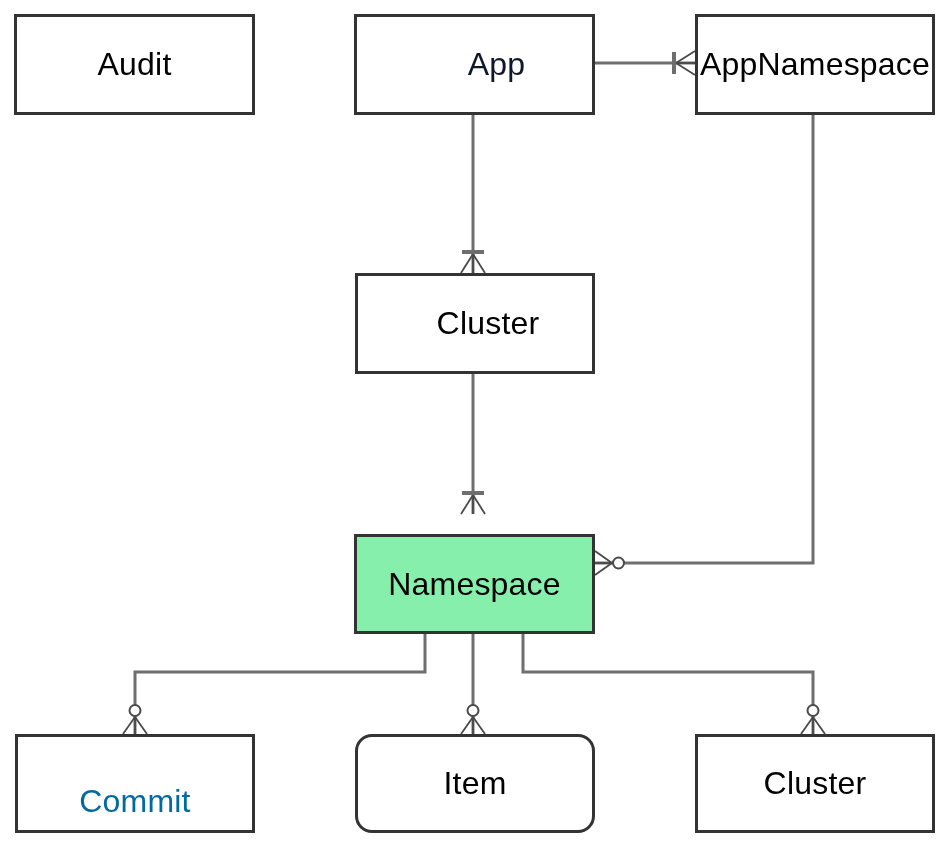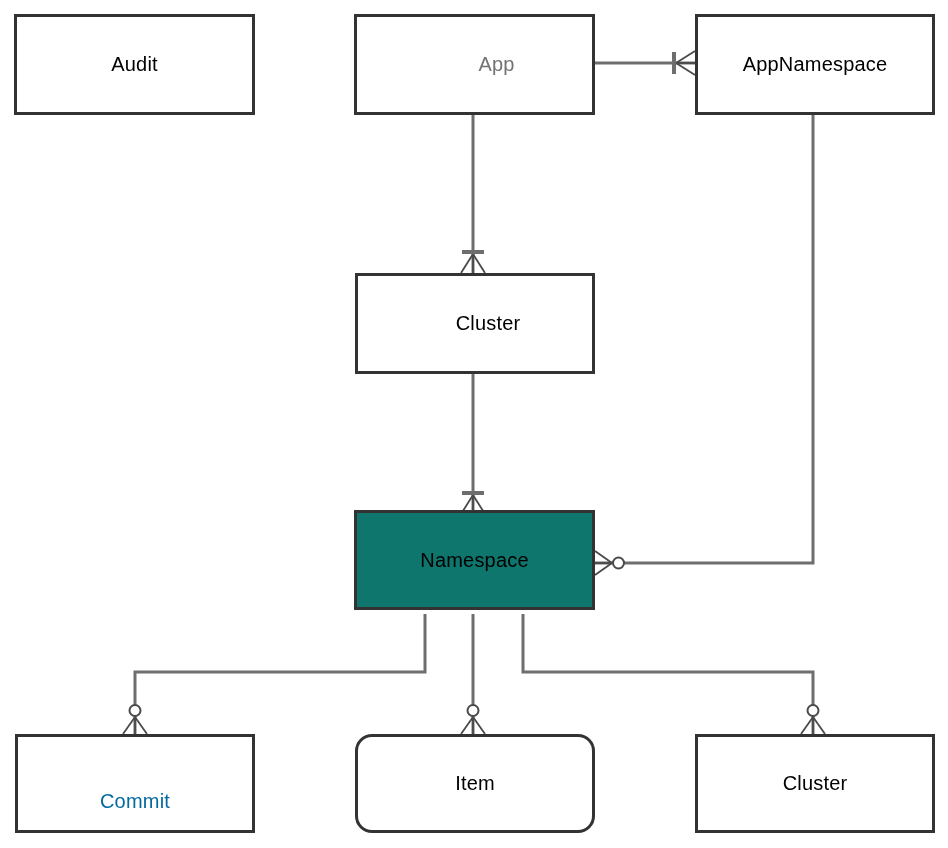--- a/index.html
+++ b/index.html
@@ -23,21 +23,21 @@
   .entity {
     position: absolute;
     box-sizing: border-box;
     background: #ffffff;
     border: 3px solid #333333;
     display: flex;
     align-items: center;
     justify-content: center;
   }
   .entity-label {
-    font-size: 20px;
+    font-size: 32px;
     color: #000000;
     letter-spacing: 0.2px;
     white-space: nowrap;
   }
 </style>
 </head>
 <body>
 
 <div class="canvas" style="width: 948px; height: 848px; background: rgb(255, 255, 255);">
   <svg class="connector-layer" xmlns="http://www.w3.org/2000/svg" width="948" height="848" viewBox="0 0 948 848">
@@ -89,29 +89,29 @@
         <line x1="813" y1="717" x2="801" y2="734" stroke="#4a4a4a" stroke-width="1.8"></line>
         <line x1="813" y1="717" x2="813" y2="734" stroke="#4a4a4a" stroke-width="1.8"></line>
         <circle cx="813" cy="710.5" r="5.5" fill="#ffffff" stroke="#4a4a4a" stroke-width="2"></circle>
       </g>
     </svg>
 
 <div class="entity" style="left: 14px; top: 14px; width: 241px; height: 101px; border-color: rgb(51, 51, 51); background: rgb(255, 255, 255);">
       <span class="entity-label" style="color: rgb(0, 0, 0);">Audit</span>
     </div>
     <div class="entity" style="left: 354px; top: 14px; width: 241px; height: 101px; border-color: rgb(51, 51, 51); background: rgb(255, 255, 255);">
-      <span class="entity-label" style="color: #737373; margin-left: 44px;">App</span>
+      <span class="entity-label" style="color: #0f172a; margin-left: 44px;">App</span>
     </div>
     <div class="entity" style="left: 695px; top: 14px; width: 240px; height: 101px; border-color: rgb(51, 51, 51); background: rgb(255, 255, 255);">
       <span class="entity-label" style="color: rgb(0, 0, 0);">AppNamespace</span>
     </div>
     <div class="entity" style="left: 355px; top: 273px; width: 240px; height: 101px; border-color: rgb(51, 51, 51); background: rgb(255, 255, 255); padding-left: 26px;">
       <span class="entity-label" style="color: rgb(0, 0, 0);">Cluster</span>
     </div>
-    <div class="entity" style="left: 354px; top: 510px; width: 241px; height: 100px; border-color: rgb(51, 51, 51); background: #0f766e;">
+    <div class="entity" style="left: 354px; top: 534px; width: 241px; height: 100px; border-color: rgb(51, 51, 51); background: #86efac;">
       <span class="entity-label" style="color: rgb(0, 0, 0);">Namespace</span>
     </div>
     <div class="entity" style="left: 15px; top: 734px; width: 240px; height: 99px; border-color: rgb(51, 51, 51); background: rgb(255, 255, 255);">
       <span class="entity-label" style="color: #0369a1; margin-top: 35px;">Commit</span>
     </div>
     <div class="entity" style="left: 355px; top: 734px; width: 240px; height: 99px; border-color: rgb(51, 51, 51); background: rgb(255, 255, 255); border-radius: 17px;">
       <span class="entity-label" style="color: rgb(0, 0, 0);">Item</span>
     </div>
     <div class="entity" style="left: 695px; top: 734px; width: 240px; height: 99px; border-color: rgb(51, 51, 51); background: rgb(255, 255, 255);">
       <span class="entity-label" style="color: rgb(0, 0, 0);">Cluster</span>

